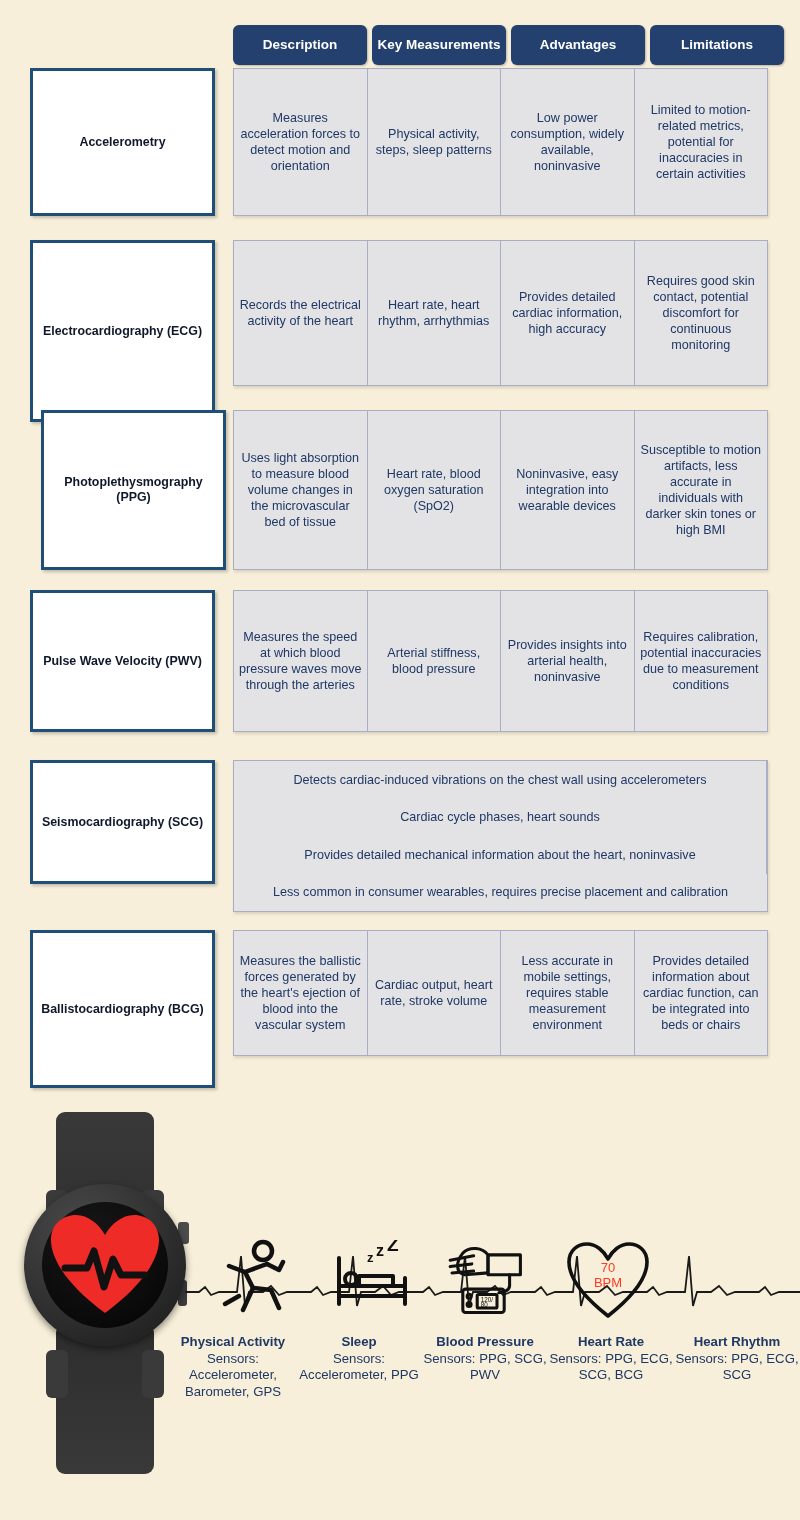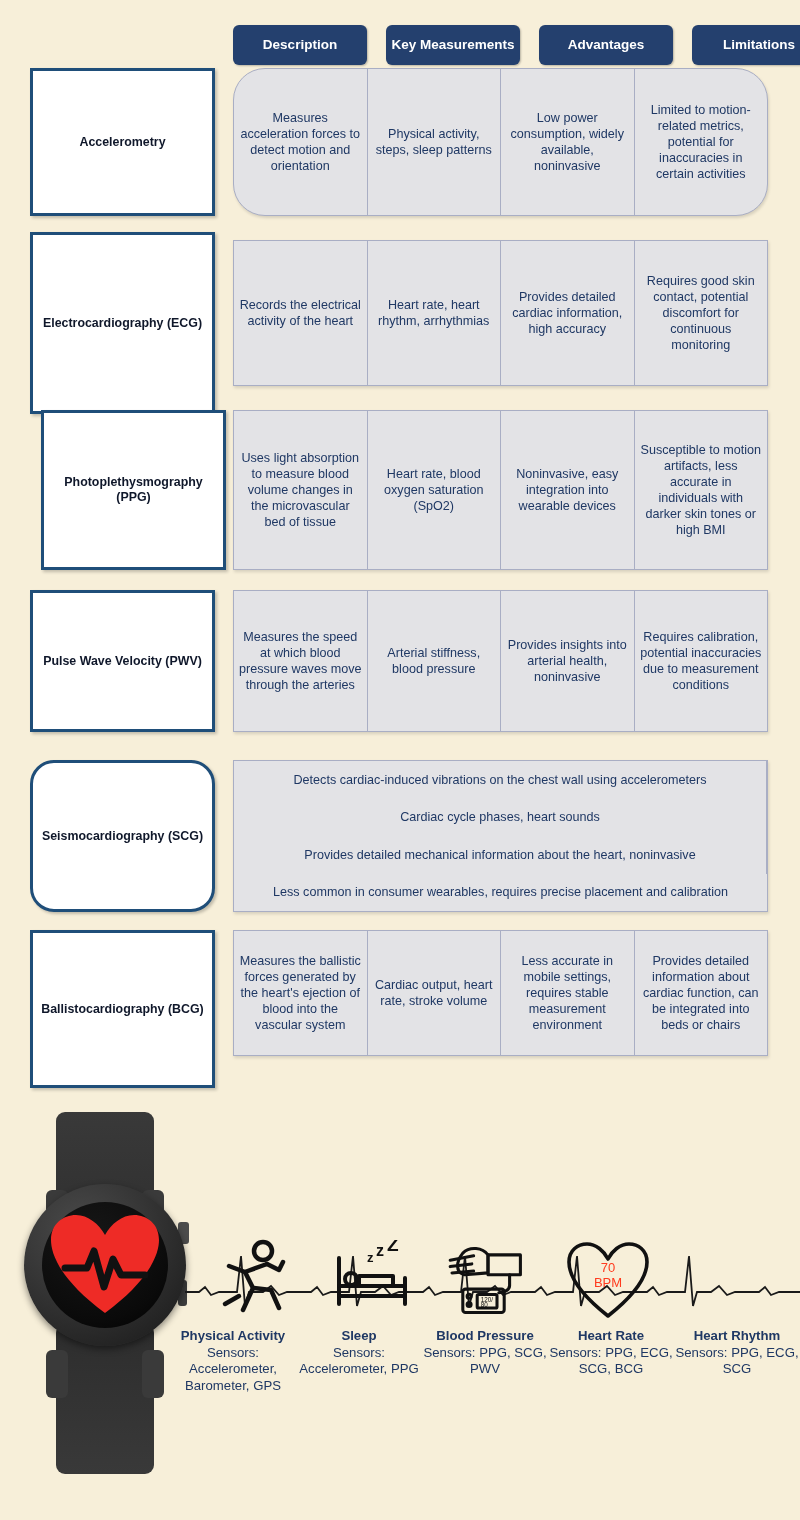--- a/index.html
+++ b/index.html
@@ -10,21 +10,21 @@
     color:#1f3864;
     overflow:hidden;
     position:relative;
   }
   .sheet{position:relative;width:800px;height:1520px;}
 
   
   .header-row{
     position:absolute;left:233px;top:25px;
     width:535px;height:40px;
-    display:flex;gap:19px;
+    display:flex;gap:5px;
   }
   .col-head{
     flex:0 0 130px;
     background:#24406e;
     color:#ffffff;
     border-radius:6px;
     display:flex;align-items:center;justify-content:center;
     text-align:center;
     font-weight:bold;font-size:13.5px;line-height:14px;
     box-shadow:1px 1px 2px rgba(0,0,0,.25);
@@ -105,21 +105,21 @@
   .ecg-strip{
     position:absolute;left:185px;top:140px;width:615px;height:80px;
     pointer-events:none;
   }
   .icons-row{
     position:absolute;left:185px;top:138px;width:615px;height:90px;
   }
   .hicon{position:absolute;width:90px;height:86px;}
 
   .captions{
-    position:absolute;left:170px;top:228px;width:630px;
+    position:absolute;left:170px;top:234px;width:630px;
     display:flex;
     justify-content:center;
   }
   .caption{
     flex:1 1 0;text-align:center;
     font-size:13.2px;line-height:16.5px;color:#1f3864;
   }
   .caption .ttl{font-weight:bold;display:block;}
   .caption .sub{display:block;}
 </style>
@@ -130,49 +130,49 @@
 
   <div class="header-row">
     <div class="col-head">Description</div>
     <div class="col-head">Key Measurements</div>
     <div class="col-head">Advantages</div>
     <div class="col-head">Limitations</div>
   </div>
 
   <div class="matrix" id="matrix">
       <div class="label-box" style="top: 68px; height: 148px;">Accelerometry</div>
-      <div class="cells" style="top: 68px; height: 148px; border-radius: 32px;">
+      <div class="cells" style="top: 68px; height: 148px;">
         <div class="cell">Measures acceleration forces to detect motion and orientation</div>
         <div class="cell">Physical activity, steps,
 sleep patterns</div>
         <div class="cell">Low power consumption, widely available, noninvasive</div>
         <div class="cell">Limited to motion-related metrics, potential for inaccuracies in certain activities</div>
       </div>
-      <div class="label-box" style="top: 232px; height: 182px;">Electrocardiography (ECG)</div>
+      <div class="label-box" style="top: 240px; height: 182px;">Electrocardiography (ECG)</div>
       <div class="cells" style="top: 240px; height: 146px;">
         <div class="cell">Records the electrical activity of the heart</div>
         <div class="cell">Heart rate, heart rhythm, arrhythmias</div>
         <div class="cell">Provides detailed cardiac information, high accuracy</div>
         <div class="cell">Requires good skin contact, potential discomfort for continuous monitoring</div>
       </div>
       <div class="label-box" style="top: 410px; height: 160px; margin-left: 11px;">Photoplethysmography (PPG)</div>
       <div class="cells" style="top: 410px; height: 160px;">
         <div class="cell">Uses light absorption to measure blood volume changes in the microvascular bed of tissue</div>
         <div class="cell">Heart rate, blood oxygen saturation (SpO2)</div>
         <div class="cell">Noninvasive, easy integration into wearable devices</div>
         <div class="cell">Susceptible to motion artifacts, less accurate in individuals with darker skin tones or high BMI</div>
       </div>
       <div class="label-box" style="top: 590px; height: 142px;">Pulse Wave Velocity (PWV)</div>
       <div class="cells" style="top: 590px; height: 142px;">
         <div class="cell">Measures the speed at which blood pressure waves move through the arteries</div>
         <div class="cell">Arterial stiffness, blood pressure</div>
         <div class="cell">Provides insights into arterial health, noninvasive</div>
         <div class="cell">Requires calibration, potential inaccuracies due to measurement conditions</div>
       </div>
-      <div class="label-box" style="top: 760px; height: 152px; border-radius: 24px;">Seismocardiography (SCG)</div>
+      <div class="label-box" style="top: 760px; height: 124px;">Seismocardiography (SCG)</div>
       <div class="cells" style="top: 760px; height: 152px; flex-direction: column;">
         <div class="cell">Detects cardiac-induced vibrations on the chest wall using accelerometers</div>
         <div class="cell">Cardiac cycle phases,
 heart sounds</div>
         <div class="cell">Provides detailed mechanical information about the heart, noninvasive</div>
         <div class="cell">Less common in consumer wearables, requires precise placement and calibration</div>
       </div>
       <div class="label-box" style="top: 930px; height: 158px;">Ballistocardiography (BCG)</div>
       <div class="cells" style="top: 930px; height: 126px;">
         <div class="cell">Measures the ballistic forces generated by the heart's ejection of blood into the vascular system</div>

